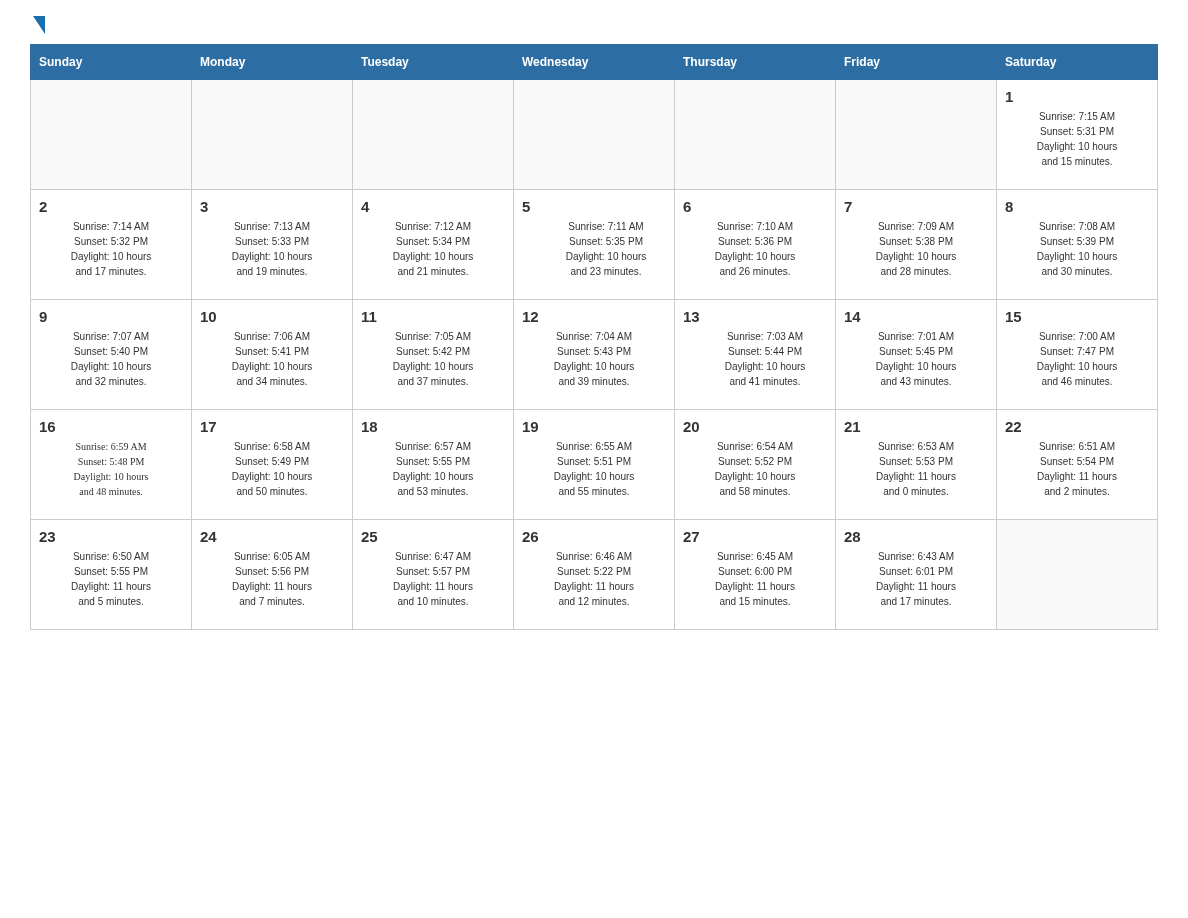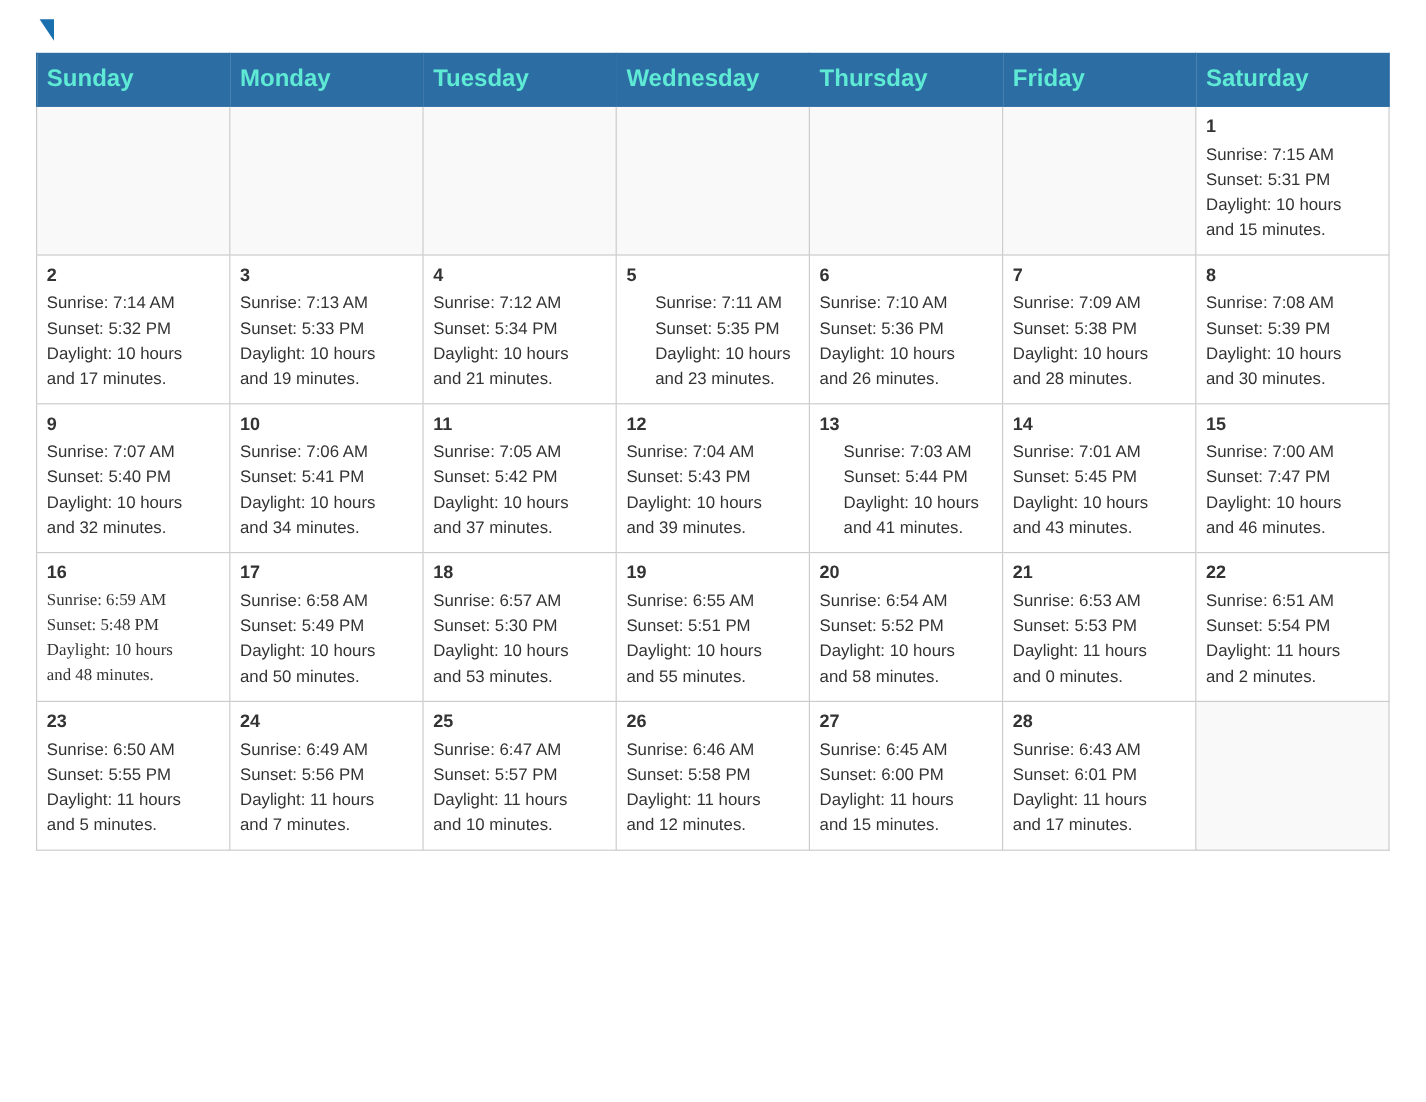--- a/index.html
+++ b/index.html
@@ -58,22 +58,22 @@
       color: #555;
       margin-top: 4px;
     }
     .calendar-table {
       width: 100%;
       border-collapse: collapse;
       margin-top: 10px;
     }
     .calendar-table thead tr th {
       background-color: #2c6da3;
-      color: #5eead4;
-      font-size: 20px;
+      color: #ffffff;
+      font-size: 12px;
       font-weight: bold;
       padding: 10px 8px;
       text-align: left;
       border: 1px solid #2c6da3;
     }
     .calendar-table tbody tr td {
       width: 14.28%;
       vertical-align: top;
       padding: 8px 8px 10px 8px;
       border: 1px solid #ccc;
@@ -83,23 +83,24 @@
       height: 110px;
     }
     .day-number {
       font-size: 15px;
       font-weight: bold;
       color: #333;
       display: block;
       margin-bottom: 4px;
     }
     .day-info {
-      font-size: 14px;
+      font-size: 10px;
       color: #333;
       line-height: 1.5;
+      text-align: center;
     }
     .empty-cell {
       background: #f9f9f9;
     }
     .row-divider td {
       border-top: 2px solid #2c6da3;
     }
   </style>
 </head>
 <body>
@@ -259,21 +260,21 @@
         <td>
           <span class="day-number">17</span>
           <div class="day-info" style="white-space: pre-line;">Sunrise: 6:58 AM
 Sunset: 5:49 PM
 Daylight: 10 hours
 and 50 minutes.</div>
         </td>
         <td>
           <span class="day-number">18</span>
           <div class="day-info" style="white-space: pre-line;">Sunrise: 6:57 AM
-Sunset: 5:30 PM
+Sunset: 5:55 PM
 Daylight: 10 hours
 and 53 minutes.</div>
         </td>
         <td>
           <span class="day-number">19</span>
           <div class="day-info" style="white-space: pre-line;">Sunrise: 6:55 AM
 Sunset: 5:51 PM
 Daylight: 10 hours
 and 55 minutes.</div>
         </td>
@@ -302,36 +303,36 @@
       <tr class="row-divider">
         <td>
           <span class="day-number">23</span>
           <div class="day-info" style="white-space: pre-line;">Sunrise: 6:50 AM
 Sunset: 5:55 PM
 Daylight: 11 hours
 and 5 minutes.</div>
         </td>
         <td>
           <span class="day-number">24</span>
-          <div class="day-info" style="white-space: pre-line;">Sunrise: 6:49 AM
+          <div class="day-info" style="white-space: pre-line;">Sunrise: 6:05 AM
 Sunset: 5:56 PM
 Daylight: 11 hours
 and 7 minutes.</div>
         </td>
         <td>
           <span class="day-number">25</span>
           <div class="day-info" style="white-space: pre-line;">Sunrise: 6:47 AM
 Sunset: 5:57 PM
 Daylight: 11 hours
 and 10 minutes.</div>
         </td>
         <td>
           <span class="day-number">26</span>
           <div class="day-info" style="white-space: pre-line;">Sunrise: 6:46 AM
-Sunset: 5:58 PM
+Sunset: 5:22 PM
 Daylight: 11 hours
 and 12 minutes.</div>
         </td>
         <td>
           <span class="day-number">27</span>
           <div class="day-info" style="white-space: pre-line;">Sunrise: 6:45 AM
 Sunset: 6:00 PM
 Daylight: 11 hours
 and 15 minutes.</div>
         </td>

